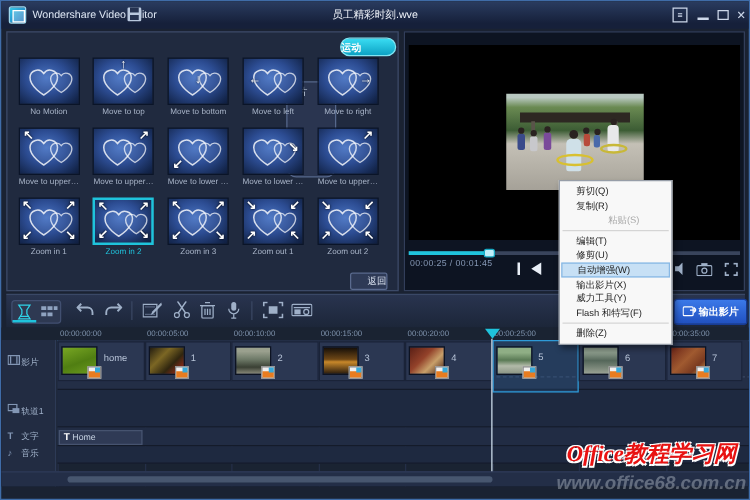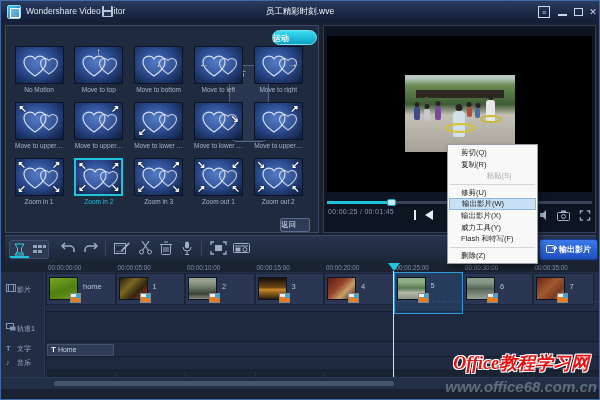--- a/index.html
+++ b/index.html
@@ -43,21 +43,21 @@
            background:radial-gradient(ellipse at 45% 42%, #4a74c2 0%, #2c4c92 45%, #152850 85%, #0e1c3c 100%); }
   .thumb.sel { border:2px solid #1fc3dc; }
   .thumb svg { position:absolute; }
   .thumb .arr { position:absolute; color:#fff; font-size:10px; font-weight:bold; line-height:10px;
                 text-shadow:0 0 2px #000; }
   .thumb-label { width:56px; margin-top:2px; text-align:center; font-size:6.5px; color:#a9b5c9;
                  white-space:nowrap; overflow:hidden; }
   .thumb-label.sel { color:#1fc3dc; }
   .back-button { position:absolute; left:274px; top:192px; width:30px; height:14px;
                  background:#2e3a56; border:1px solid #5a6a8e; border-radius:2px;
-                 color:#d8e0ee; font-size:7.5px; line-height:12px; text-align:left; }
+                 color:#d8e0ee; font-size:7.5px; line-height:12px; text-align:right; }
 
   
   .preview-panel { position:absolute; left:322px; top:24px; width:273px; height:208px;
                    background:#0d1422; border:1px solid #323e5a; }
   .preview-screen { position:absolute; left:3px; top:10px; width:265px; height:156px; background:#000; }
   .photo { position:absolute; left:78px; top:39px; width:110px; height:77px; overflow:hidden;
            background:linear-gradient(#b8c8c0 4%, #6a8a52 14%, #3c5c34 38%, #c4c0b6 52%, #b4b0a6 78%, #a5a198 100%); }
   .ph-roof { position:absolute; left:10%; top:20%; width:80%; height:10%; background:#2d2822; }
   .ph-pillar { position:absolute; width:3px; height:26%; top:28%; background:#5a544a; }
   .ph-person { position:absolute; border-radius:2px; }
@@ -571,22 +571,23 @@
     <div class="scroll-strip">
       <div class="scroll-thumb"></div>
     </div>
   </div>
 
   <div class="context-menu" id="context-menu">
       <div class="menu-item">剪切(Q)</div>
       <div class="menu-item">复制(R)</div>
       <div class="menu-item disabled">粘贴(S)</div>
       <div class="menu-sep"></div>
+      <div class="menu-item">编辑(T)</div>
       <div class="menu-item">修剪(U)</div>
-      <div class="menu-item hl">输出影片(W)</div>
+      <div class="menu-item hl">自动增强(W)</div>
       <div class="menu-item">输出影片(X)</div>
       <div class="menu-item">威力工具(Y)</div>
       <div class="menu-item">Flash 和特写(F)</div>
       <div class="menu-sep"></div>
       <div class="menu-item">删除(Z)</div>
     </div>
 
   <div class="watermark">
     <div class="wm-back">www.office68.com.cn</div>
     <div class="wm-l1">Office教程学习网</div>

